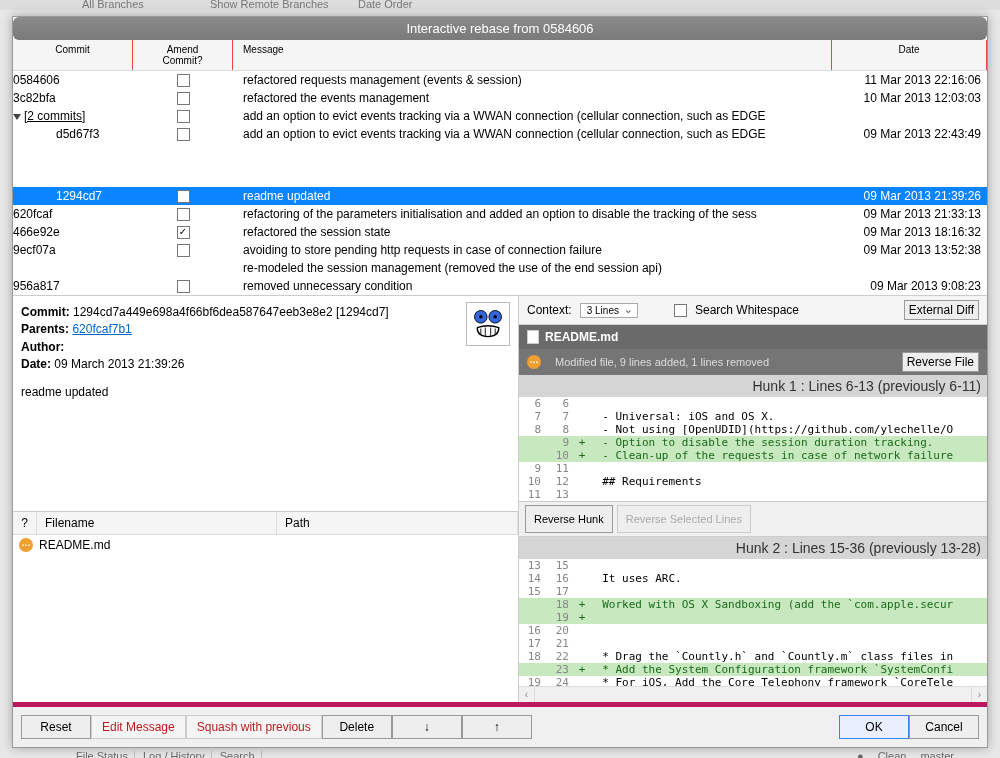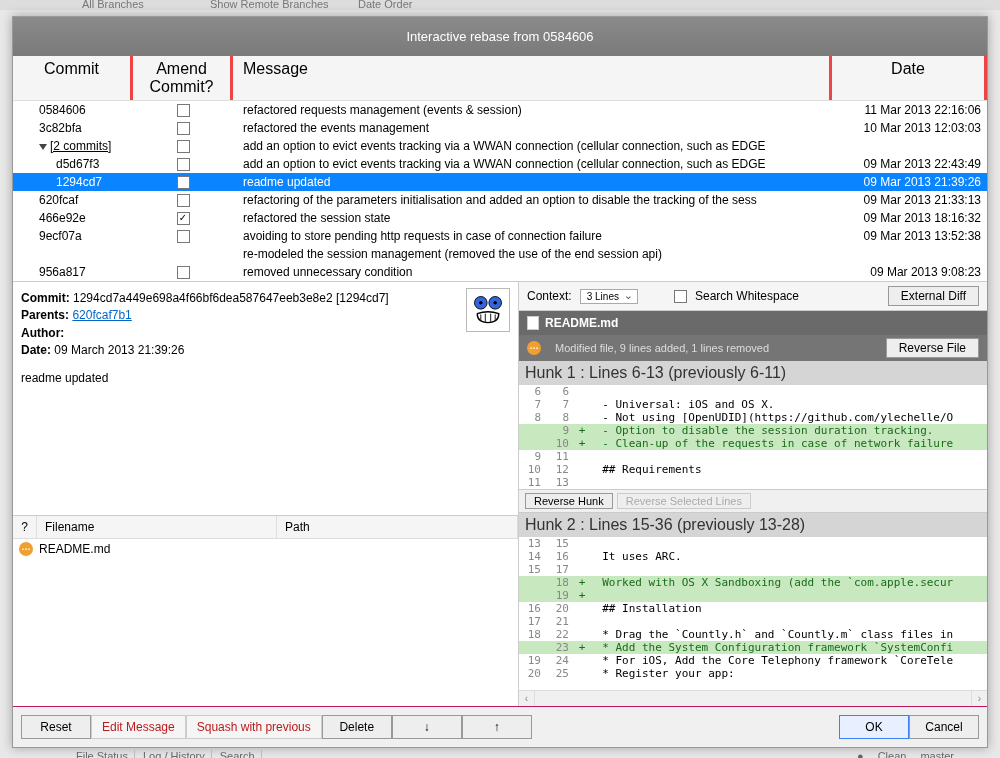--- a/index.html
+++ b/index.html
@@ -1,67 +1,67 @@
 <!DOCTYPE html>
 <html><head>
 <meta charset="utf-8">
 <style>
 * { box-sizing: border-box; margin: 0; padding: 0; }
 body { font-family: "Segoe UI", Tahoma, sans-serif; font-size: 12px; background: #e8e8e8; width: 1000px; height: 758px; overflow: hidden; position: relative; }
 .backdrop { position: absolute; top: 0; left: 0; right: 0; height: 10px; background: #ddd; }
 .backdrop-text { position: absolute; top: -2px; font-size: 11px; color: #777; }
 .dialog { position: absolute; top: 16px; left: 12px; right: 12px; bottom: 10px; background: #f7f7f7; border: 1px solid #999; box-shadow: 0 0 10px rgba(0,0,0,0.3); display: flex; flex-direction: column; }
-.titlebar { background: linear-gradient(#8a8a8a, #7a7a7a); color: #fff; text-align: center; padding: 12px; font-size: 13px; font-weight: 500; }
+.titlebar { background: linear-gradient(#8a8a8a, #7a7a7a); color: #fff; text-align: center; padding: 4px; font-size: 13px; font-weight: 500; border-radius: 6px; }
 .commits-grid { background: #fff; border-bottom: 1px solid #ccc; }
 .grid-header { display: flex; background: #f5f5f5; border-bottom: 1px solid #ddd; }
-.grid-header > div { padding: 4px 14px; font-size: 16px; text-align: center; border-right: 3px solid #ef4444; }
+.grid-header > div { padding: 4px 14px; font-size: 10px; text-align: center; border-right: 1px solid #ef4444; }
 .col-commit { width: 120px; flex-shrink: 0; }
 .col-amend { width: 100px; flex-shrink: 0; }
 .col-message { flex: 1; text-align: left !important; padding-left: 10px !important; }
 .col-date { width: 155px; flex-shrink: 0; }
 .grid-body { }
 .grid-row { display: flex; align-items: center; height: 18px; }
-.grid-row.selected { background: #0a84ff; color: #fff; }
+.grid-row.selected { background: #0a84ff; color: #fff; margin-top: 44px; }
 .grid-row > div { padding: 1px 6px; font-size: 12px; white-space: nowrap; overflow: hidden; }
-.grid-row .col-commit { text-align: left; padding-left: 26px; }
+.grid-row .col-commit { text-align: left; padding-left: 0; }
 .grid-row .col-commit.indent { padding-left: 43px; }
 .grid-row .col-amend { display: flex; justify-content: center; align-items: center; }
 .grid-row .col-message { text-align: left; }
 .grid-row .col-date { text-align: right; }
 .cbx { width: 13px; height: 13px; border: 1px solid #777; background: #fff; display: inline-flex; align-items: center; justify-content: center; font-size: 10px; line-height: 1; }
 .tri { display: inline-block; width: 0; height: 0; border-left: 4px solid transparent; border-right: 4px solid transparent; border-top: 6px solid #444; margin-right: 3px; vertical-align: middle; }
-.mid { display: flex; flex: 1; min-height: 0; border-bottom: 1px solid #be185d; }
+.mid { display: flex; flex: 1; min-height: 0; border-bottom: 5px solid #be185d; }
 .mid-left { width: 506px; display: flex; flex-direction: column; border-right: 1px solid #ccc; }
 .commit-detail { background: #fff; padding: 8px; flex: 1; position: relative; border-bottom: 1px solid #ccc; font-size: 12px; line-height: 1.45; }
 .commit-detail b { font-weight: 600; }
 .commit-detail a { color: #0066cc; text-decoration: underline; }
 .avatar { position: absolute; top: 6px; right: 8px; width: 44px; height: 44px; border: 1px solid #bbb; background: #fff; display:flex; align-items:center; justify-content:center; font-size: 9px; }
 .avatar svg { width: 36px; height: 36px; }
 .file-list { height: 190px; background: #fff; display: flex; flex-direction: column; }
 .file-header { display: flex; background: #f5f5f5; border-bottom: 1px solid #ddd; }
 .file-header > div { padding: 4px 8px; font-size: 12px; border-right: 1px solid #ddd; }
 .fh-q { width: 24px; text-align: center; }
 .fh-name { width: 240px; }
 .fh-path { flex: 1; }
 .file-row { display: flex; padding: 3px 6px; align-items: center; }
 .file-icon-m { width: 14px; height: 14px; border-radius: 50%; background: #f0a030; display: inline-flex; align-items: center; justify-content: center; color: #fff; font-size: 9px; font-weight: bold; margin-right: 6px; }
 .mid-right { flex: 1; display: flex; flex-direction: column; background: #fff; min-width: 0; }
 .diff-toolbar { display: flex; align-items: center; padding: 4px 8px; background: #f5f5f5; border-bottom: 1px solid #ccc; gap: 8px; font-size: 12px; }
 .diff-toolbar .spacer { flex: 1; }
 .dropdown { border: 1px solid #aaa; background: #fff; padding: 1px 18px 1px 6px; position: relative; font-size: 10px; }
 .dropdown::after { content: "⌄"; position: absolute; right: 4px; top: -1px; font-size: 11px; color: #555; }
-.btn { border: 1px solid #999; background: #eee; padding: 2px 12px; font-size: 12px; cursor: pointer; }
+.btn { border: 1px solid #999; background: #eee; padding: 2px 4px; font-size: 12px; cursor: pointer; }
 .file-bar { background: #6a6a6a; color: #fff; padding: 5px 8px; display: flex; align-items: center; gap: 8px; }
 .file-bar .fname { font-weight: 600; display:flex; align-items:center; gap:6px;}
 .file-bar .fstats { font-size: 11px; color: #ddd; }
 .file-bar .spacer { flex: 1; }
 .diff-body { flex: 1; overflow-y: auto; overflow-x: hidden; font-family: Consolas, monospace; font-size: 11px; min-height: 0; }
-.hunk-header { background: #d5d5d5; padding: 3px 6px; font-size: 16px; font-family: "Segoe UI", sans-serif; color: #333; }
+.hunk-header { background: #d5d5d5; padding: 3px 6px; font-size: 14px; font-family: "Segoe UI", sans-serif; color: #333; text-align: right; }
 .hunk-actions { background: #f0f0f0; padding: 3px 6px; display: flex; gap: 4px; border-top: 1px solid #ccc; border-bottom: 1px solid #ccc; }
-.hunk-actions .btn { font-size: 11px; padding: 1px 8px; }
+.hunk-actions .btn { font-size: 11px; padding: 7px 8px; }
 .hunk-actions .btn.disabled { color: #aaa; border-color: #ccc; }
 .diff-line { display: flex; white-space: pre; }
 .diff-line .ln { width: 28px; text-align: right; padding-right: 6px; color: #888; flex-shrink: 0; }
 .diff-line .marker { width: 14px; text-align: center; flex-shrink: 0; }
 .diff-line .txt { flex: 1; overflow: hidden; }
 .diff-line.add { background: #c8e8c0; }
 .diff-line.add .txt, .diff-line.add .marker { color: #1a6b1a; }
 .bottom-buttons { display: flex; padding: 8px; gap: 0; background: #f0f0f0; align-items: center; }
 .bottom-buttons .spacer { flex: 1; }
 .bottom-buttons .btn { min-width: 70px; padding: 4px 10px; }
@@ -252,21 +252,21 @@
           <button class="btn">Reverse Hunk</button>
           <button class="btn disabled">Reverse Selected Lines</button>
         </div>
         <div class="hunk-header">Hunk 2 : Lines 15-36 (previously 13-28)</div>
         <div id="hunk2">
             <div class="diff-line"><span class="ln">13</span><span class="ln">15</span><span class="marker"> </span><span class="txt"></span></div>
             <div class="diff-line"><span class="ln">14</span><span class="ln">16</span><span class="marker"> </span><span class="txt">  It uses ARC.</span></div>
             <div class="diff-line"><span class="ln">15</span><span class="ln">17</span><span class="marker"> </span><span class="txt"></span></div>
             <div class="diff-line add"><span class="ln"></span><span class="ln">18</span><span class="marker">+</span><span class="txt">  Worked with OS X Sandboxing (add the `com.apple.secur</span></div>
             <div class="diff-line add"><span class="ln"></span><span class="ln">19</span><span class="marker">+</span><span class="txt"></span></div>
-            <div class="diff-line"><span class="ln">16</span><span class="ln">20</span><span class="marker"> </span><span class="txt">  ## Installation</span></div>
+            <div class="diff-line"><span class="ln">16</span><span class="ln">20</span><span class="marker"> </span></div>
             <div class="diff-line"><span class="ln">17</span><span class="ln">21</span><span class="marker"> </span><span class="txt"></span></div>
             <div class="diff-line"><span class="ln">18</span><span class="ln">22</span><span class="marker"> </span><span class="txt">  * Drag the `Countly.h` and `Countly.m` class files in</span></div>
             <div class="diff-line add"><span class="ln"></span><span class="ln">23</span><span class="marker">+</span><span class="txt">  * Add the System Configuration framework `SystemConfi</span></div>
             <div class="diff-line"><span class="ln">19</span><span class="ln">24</span><span class="marker"> </span><span class="txt">  * For iOS, Add the Core Telephony framework `CoreTele</span></div>
             <div class="diff-line"><span class="ln">20</span><span class="ln">25</span><span class="marker"> </span><span class="txt">  * Register your app:</span></div>
           </div>
       </div>
       <div class="hscroll-stub">
         <div class="arrow" style="border-left:none;border-right:1px solid #ddd;">‹</div>
         <div class="thumb-area"></div>

